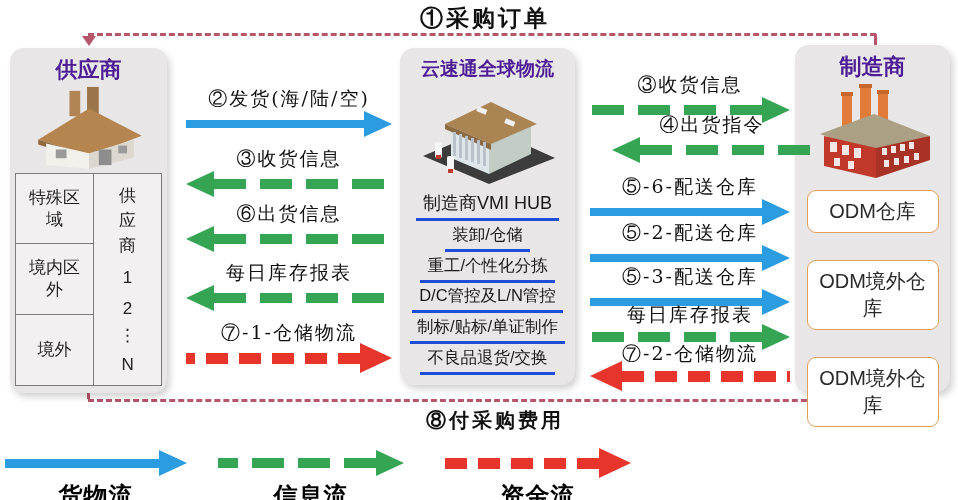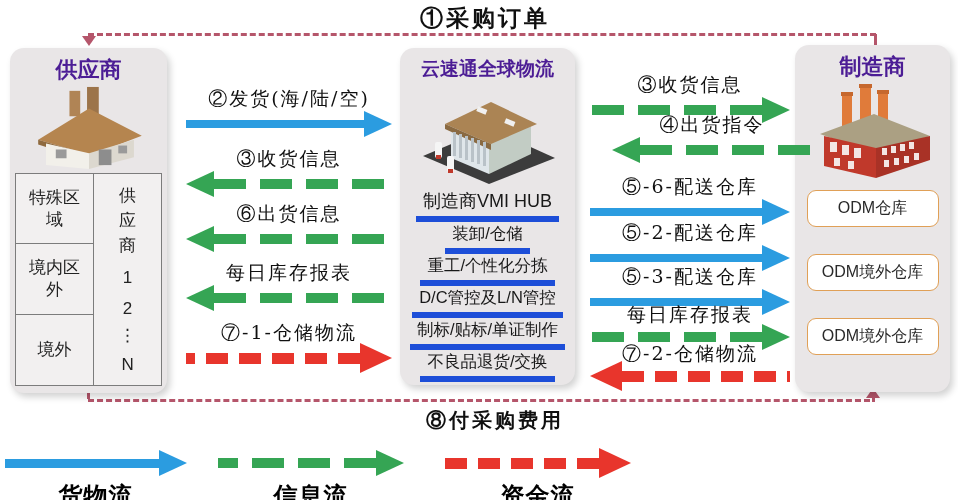--- a/index.html
+++ b/index.html
@@ -20,27 +20,27 @@
              display:flex;align-items:center;justify-content:center;text-align:center;
              font-size:17px;color:#222;padding:2px 6px;line-height:22px;}
   .zone-cell:last-of-type{border-bottom:none;}
   .sup-list{grid-column:2;grid-row:1/4;display:flex;flex-direction:column;
             align-items:center;justify-content:center;font-size:17px;color:#222;}
   .sup-list div{line-height:25px;}
 
   
   .svc-list{flex:1;align-self:stretch;display:flex;flex-direction:column;
             align-items:center;justify-content:space-evenly;padding:2px 0 8px;}
-  .svc{font-size:16.5px;font-weight:500;color:#181818;border-bottom:6px solid #1d4ed8;
+  .svc{font-size:16.5px;font-weight:500;color:#181818;border-bottom:3px solid #1d4ed8;
        padding:1px 7px 3px;white-space:nowrap;}
 
   
   .unit-list{display:flex;flex-direction:column;gap:27px;margin-top:8px;}
   .unit{width:126px;background:#fff;border:1.6px solid #e0a057;border-radius:9px;
-        font-size:16px;color:#2a2a2a;text-align:center;padding:7px 2px;}
+        font-size:20px;color:#2a2a2a;text-align:center;padding:7px 2px;}
 
   
   .flow{position:absolute;display:flex;flex-direction:column;align-items:center;}
   .flabel{font-family:"DejaVu Serif","Liberation Serif",serif;font-weight:500;
           font-size:19px;letter-spacing:2px;color:#101010;line-height:25px;white-space:nowrap;}
   .arrow{display:flex;align-items:center;width:100%;height:24px;margin-top:1px;}
   .head{width:0;height:0;flex:none;}
   .shaft{flex:1;}
   .blue{--c:#2b9ce0;} .green{--c:#35a554;} .red{--c:#e8352c;}
   .arrow.right .head{border-top:13px solid transparent;border-bottom:13px solid transparent;border-left:28px solid var(--c);}

